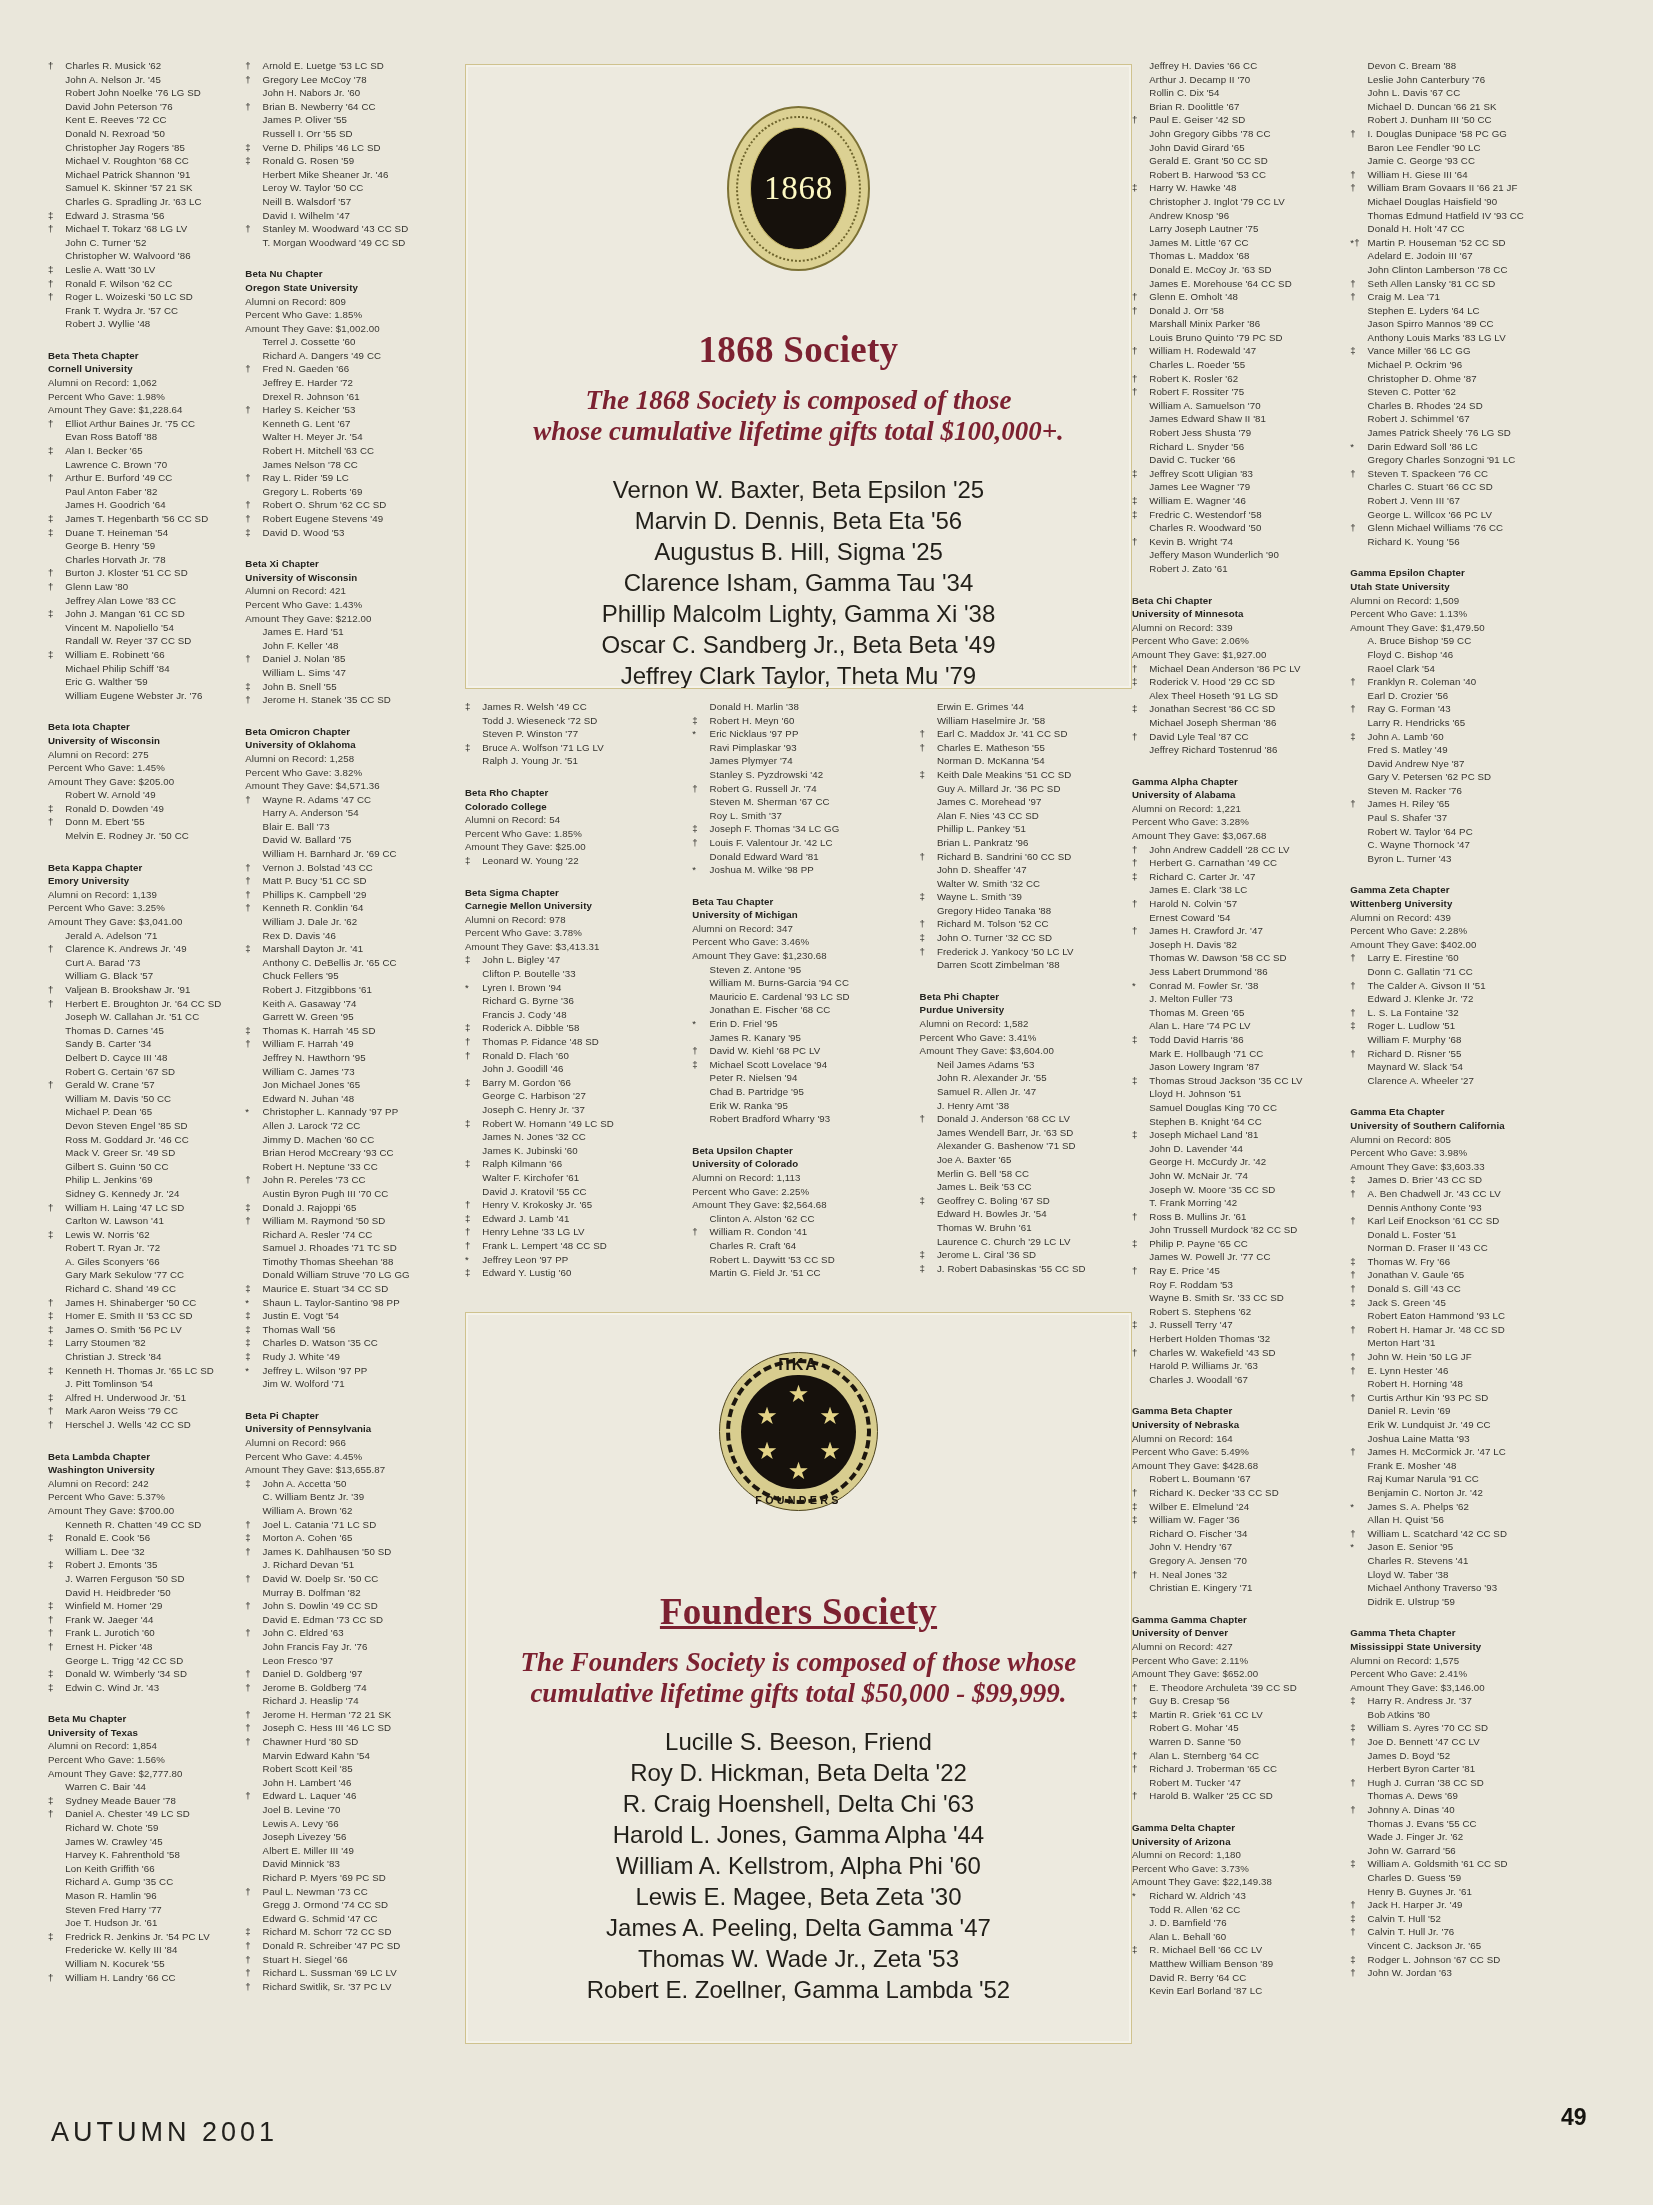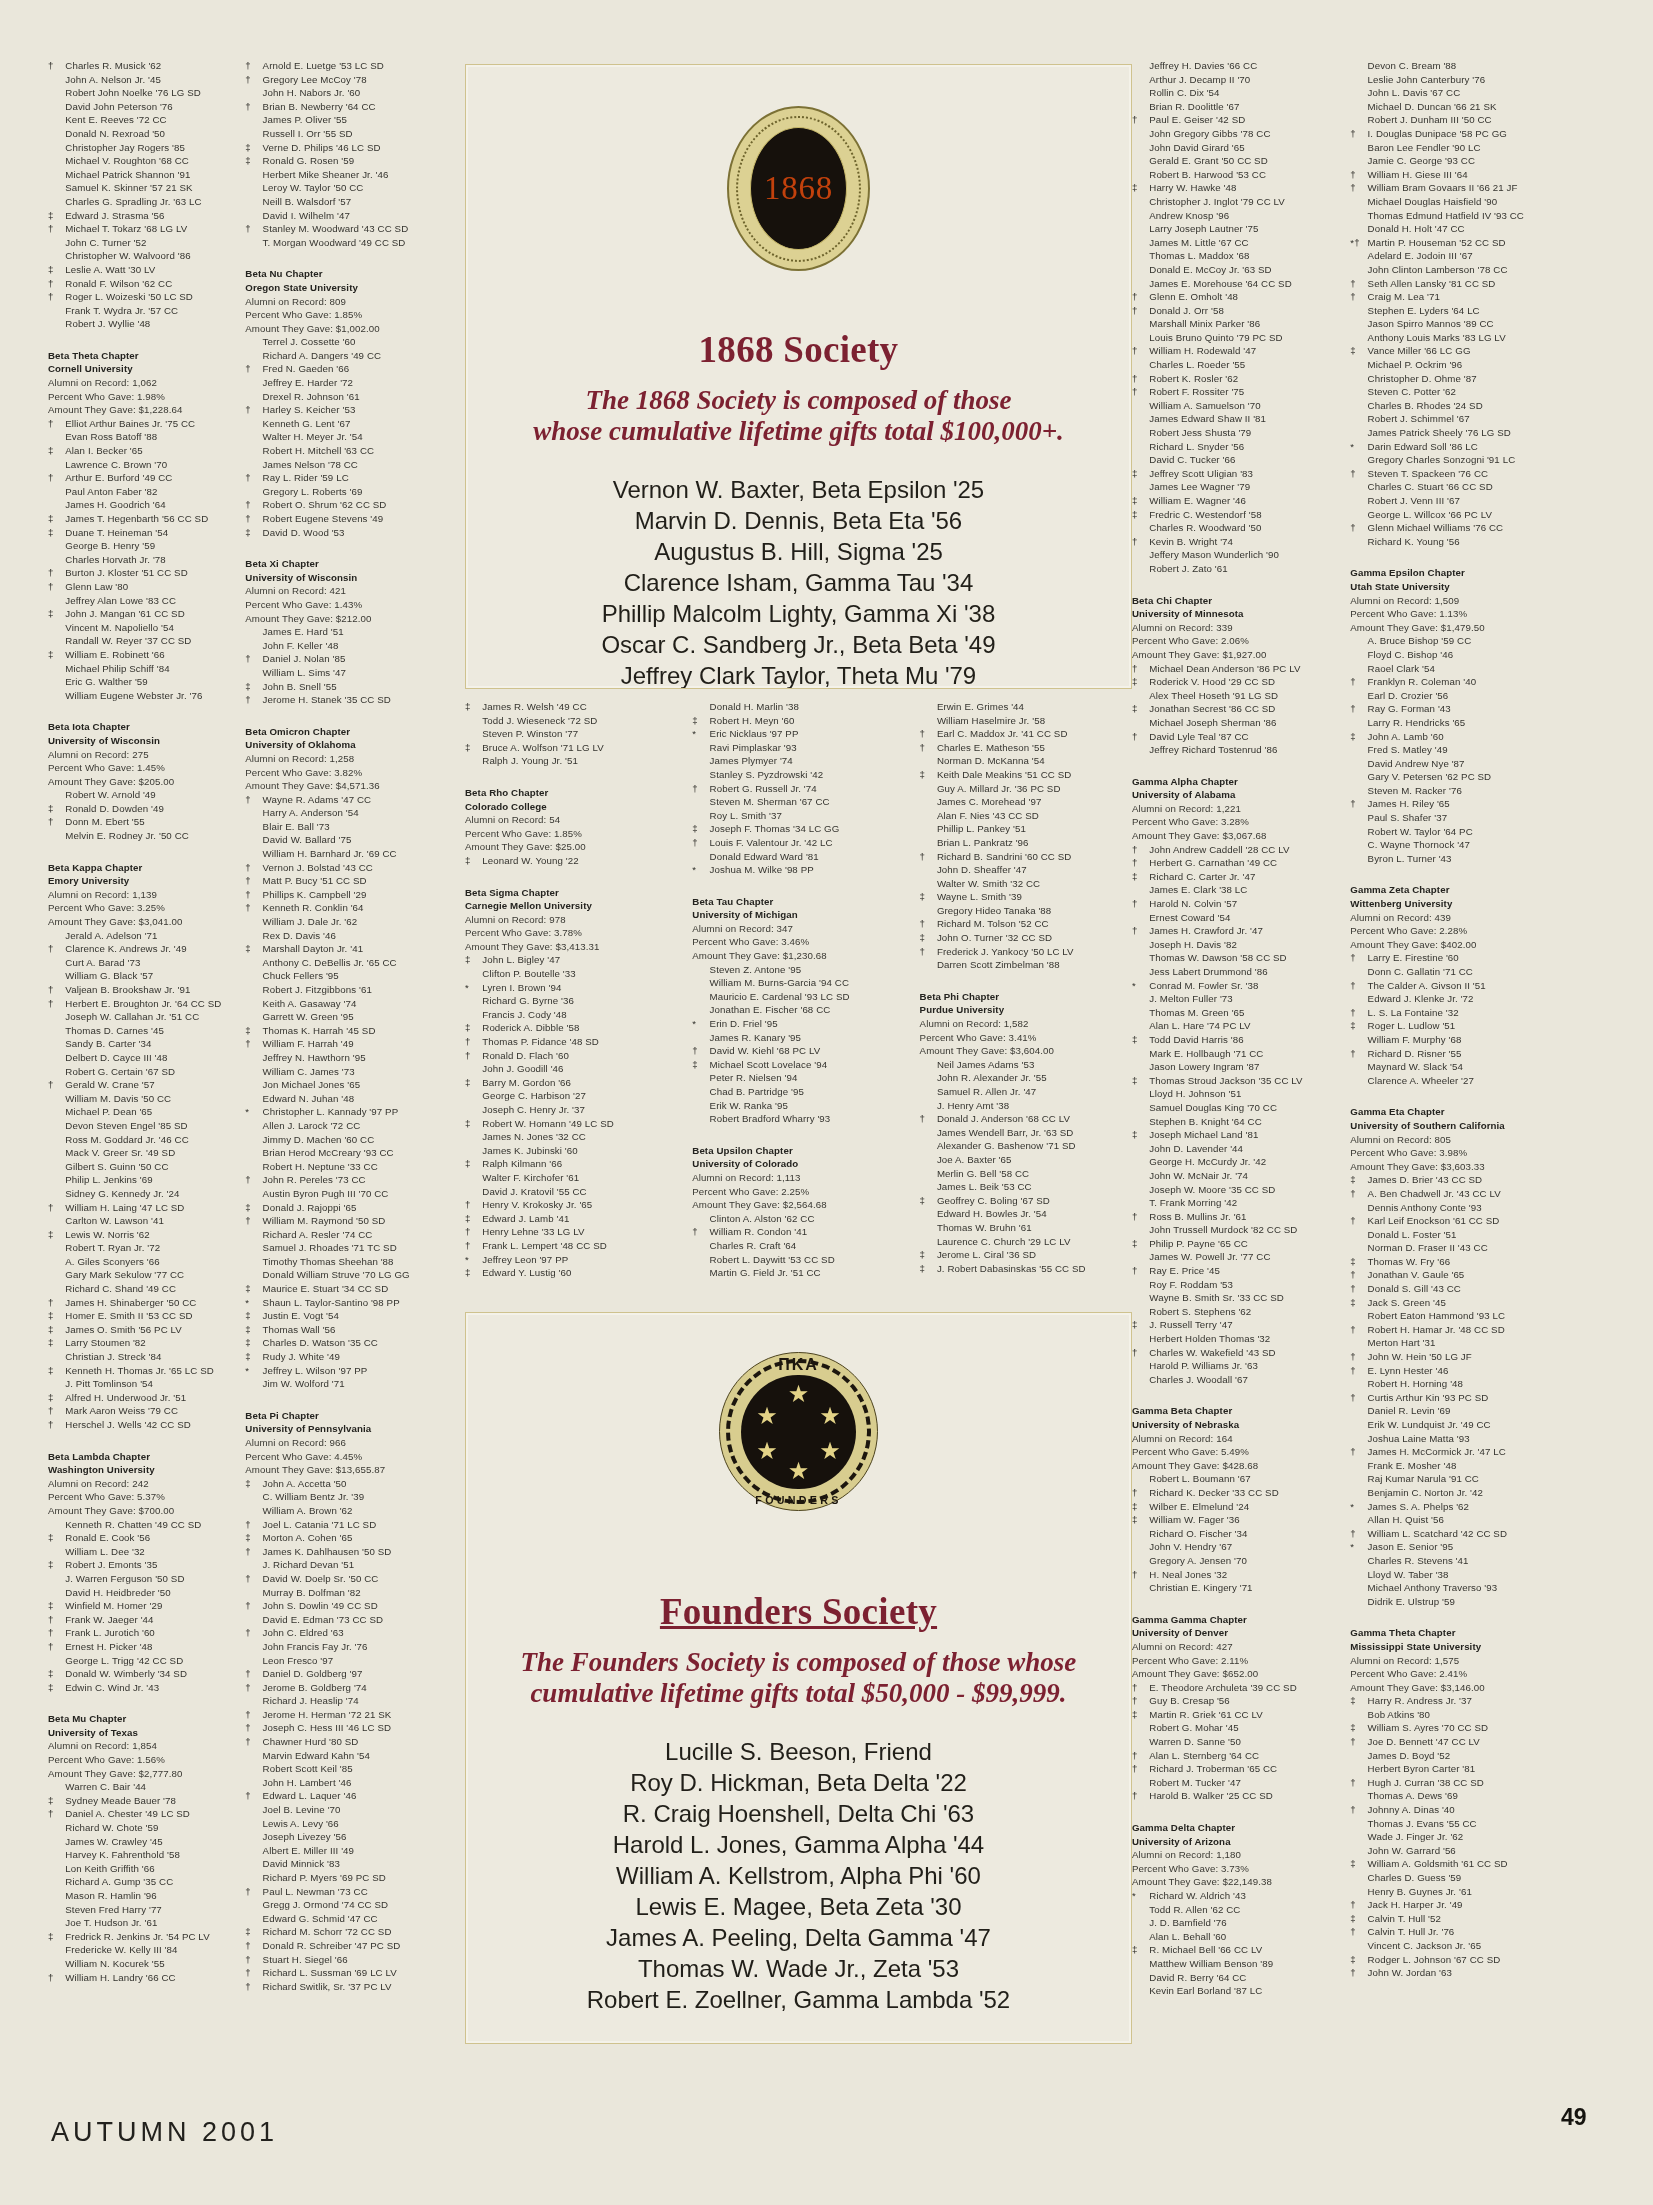--- a/index.html
+++ b/index.html
@@ -38,32 +38,32 @@
     font-size:37px;color:#7c2131;letter-spacing:0.3px;
   }
   .box1 .stitle{margin-top:57px;}
   .box2 .stitle{margin-top:79px;text-decoration:underline;}
   .sdesc{
     font-family:"Liberation Serif", serif;font-weight:bold;font-style:italic;
     font-size:27px;color:#7c2131;line-height:31px;margin-top:14px;
   }
   .smembers{margin-top:27px;font-family:Liberation Sans, sans-serif;
     font-size:24px;color:#211f19;line-height:31px;}
-  .box2 .smembers{line-height:31px;margin-top:27px;}
+  .box2 .smembers{line-height:31px;margin-top:17px;}
   
   .seal1{width:139px;height:161px;border-radius:50%;
     background:#dcd193;border:2px solid #7c7135;
     margin:41px auto 0 auto;position:relative;
     display:flex;align-items:center;justify-content:center;}
   .seal1 .ring{position:absolute;inset:7.3px;border-radius:50%;
     border:2.7px dotted #6d632c;}
   .seal1 .core{width:95px;height:121px;border-radius:50%;
     background:#16110c;border:1.3px solid #c9ba6c;
     display:flex;align-items:center;justify-content:center;
-    color:#c2410c;font-family:"Liberation Serif", serif;font-size:33px;letter-spacing:0.7px;}
+    color:#fef9c3;font-family:"Liberation Serif", serif;font-size:33px;letter-spacing:0.7px;}
   
   .seal2{width:157px;height:157px;border-radius:50%;
     background:#d8cd8f;border:1.3px solid #4c431e;
     margin:39px auto 0 auto;position:relative;}
   .seal2 .wreath{position:absolute;inset:6px;border-radius:50%;
     border:4.7px dashed #1c160e;}
   .seal2 .core{position:absolute;inset:21.3px;border-radius:50%;background:#16110c;}
   .seal2 .greek{position:absolute;top:2.7px;left:0;right:0;
     font-weight:bold;font-size:16px;color:#1c160e;letter-spacing:2px;}
   .seal2 .bottomword{position:absolute;bottom:4px;left:0;right:0;

